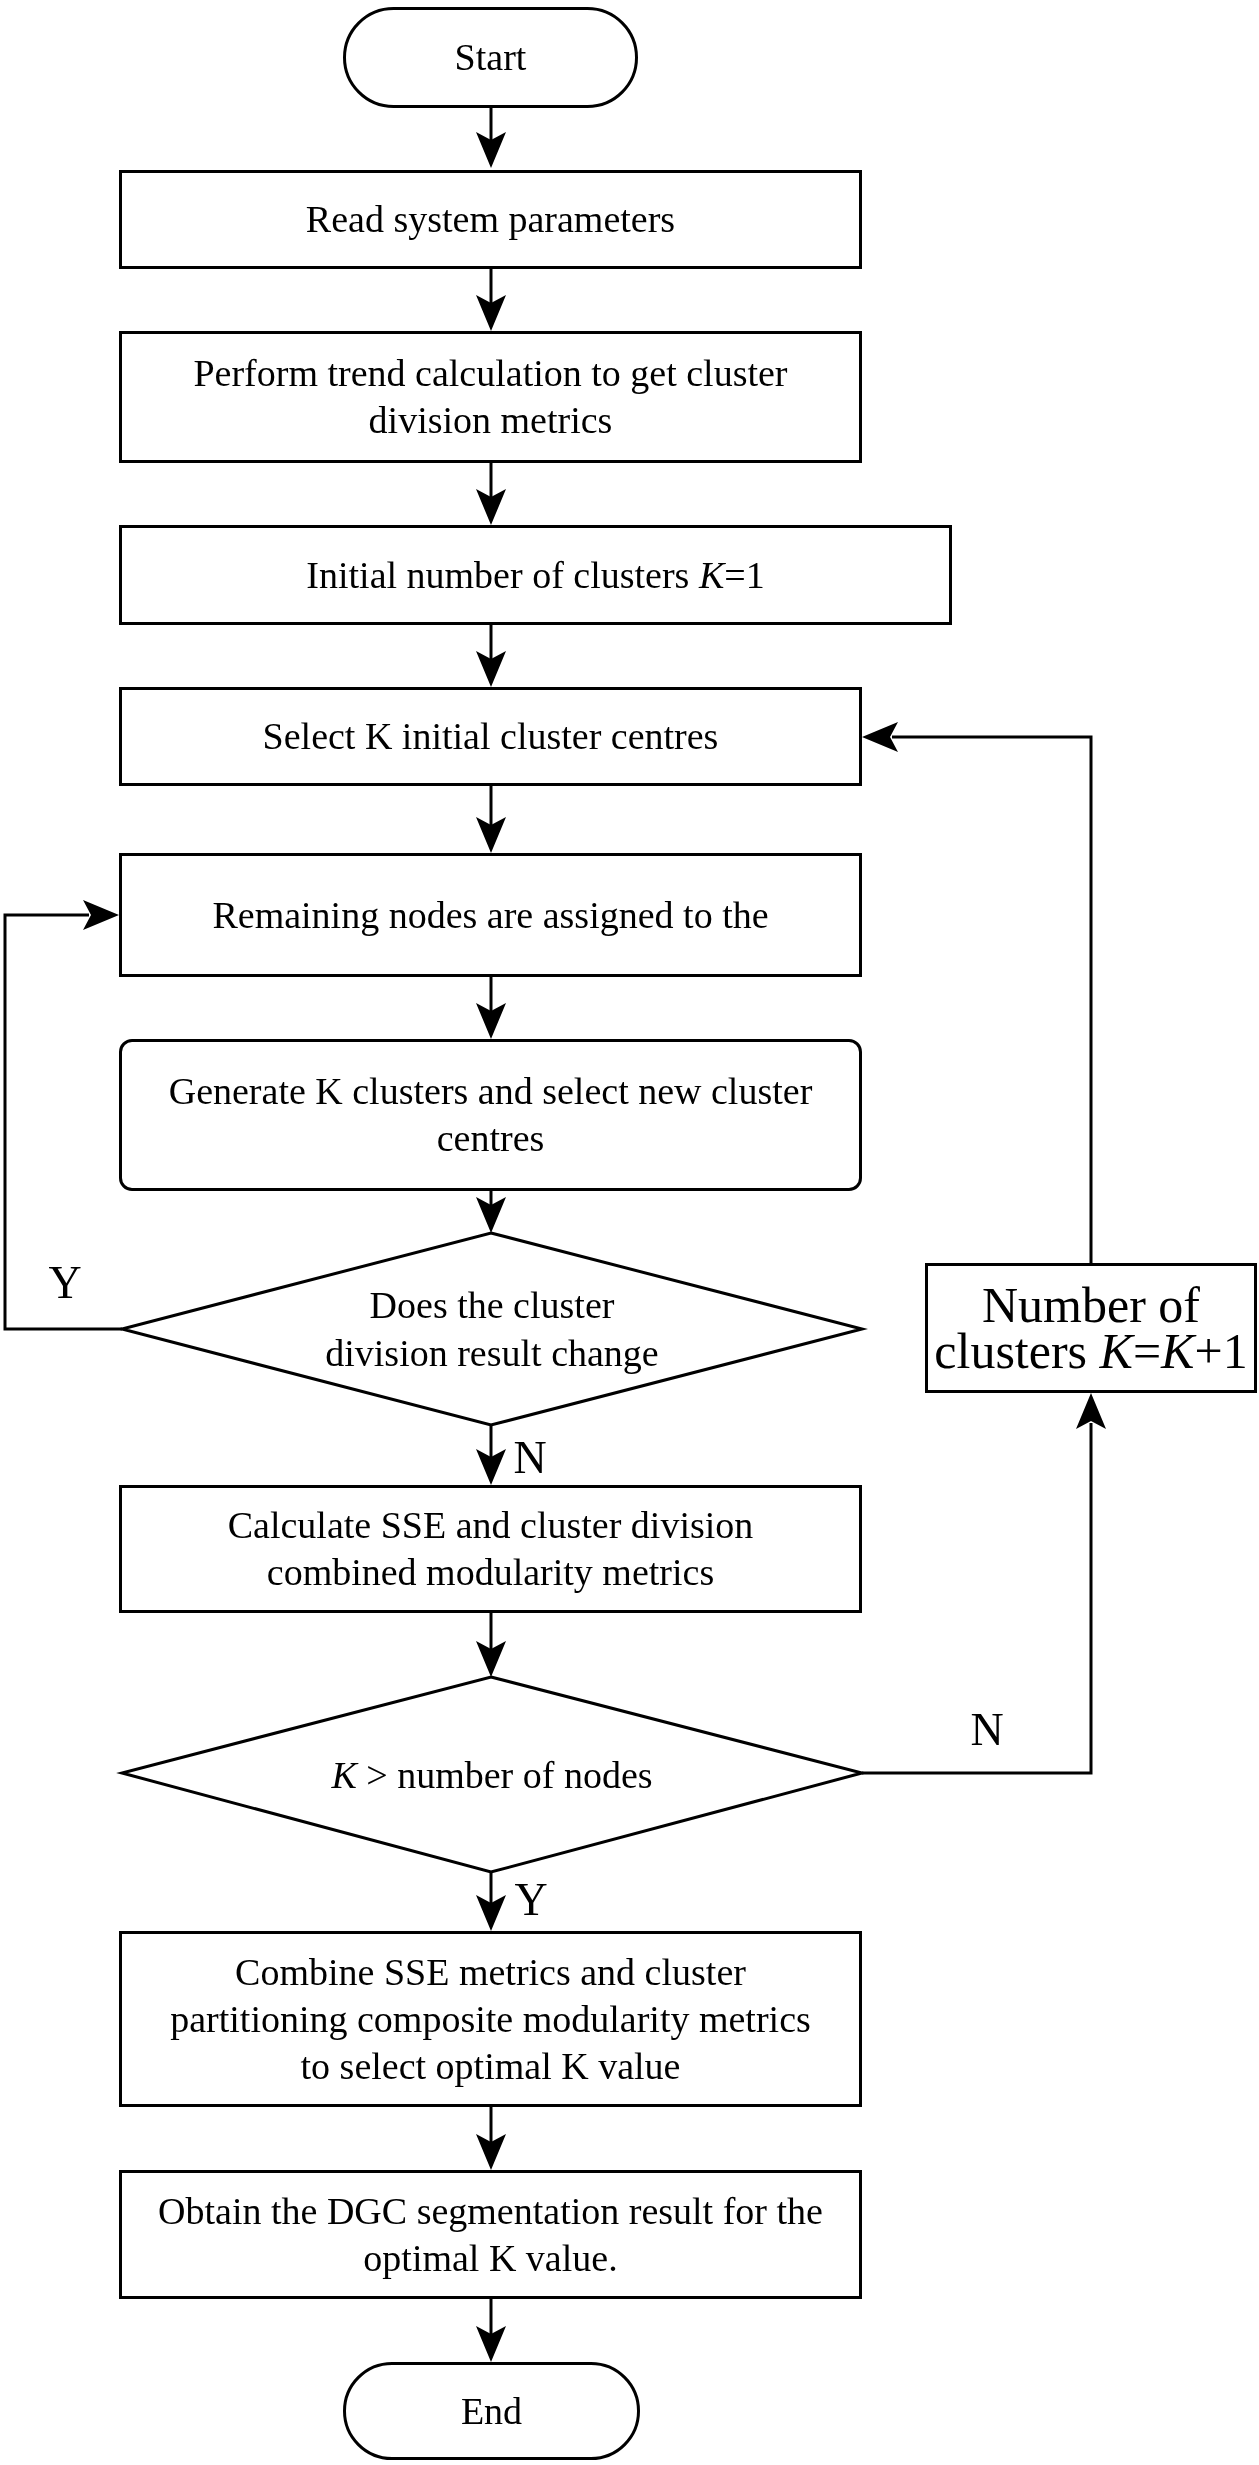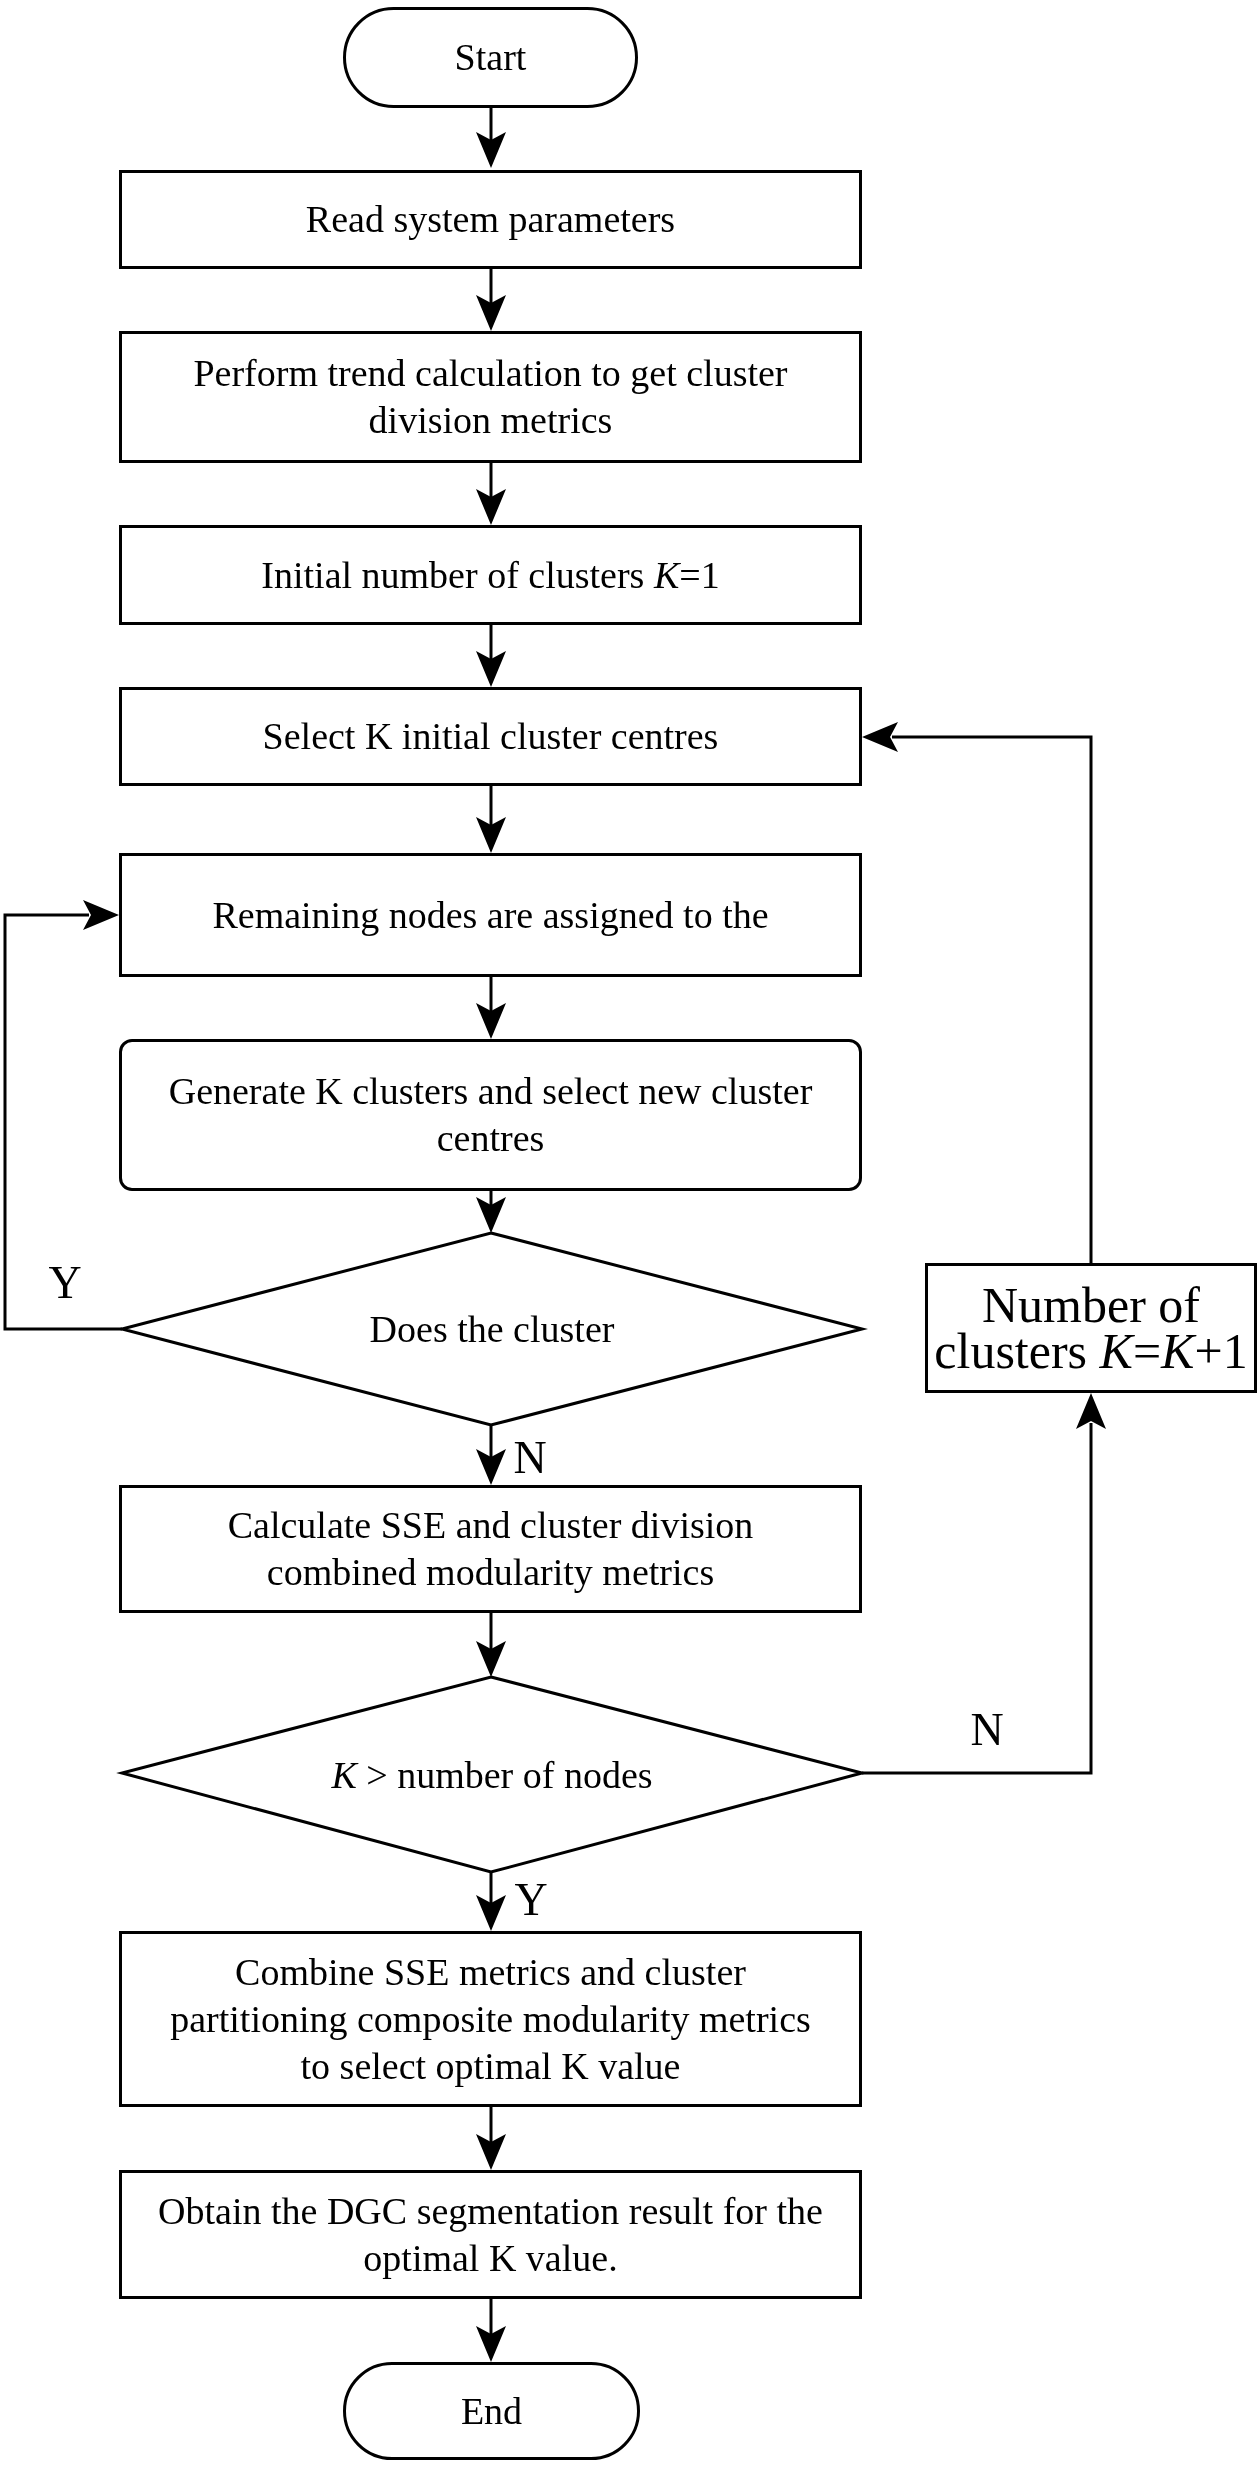--- a/index.html
+++ b/index.html
@@ -87,39 +87,40 @@
 
   <div class="node" style="left:119px;top:170px;width:743px;height:99px;">
     <div class="line">Read system parameters</div>
   </div>
 
   <div class="node" style="left:119px;top:331px;width:743px;height:132px;">
     <div class="line">Perform trend calculation to get cluster</div>
     <div class="line">division metrics</div>
   </div>
 
-  <div class="node" style="left:119px;top:525px;width:743px;height:100px;">
+  <div class="node" style="left:119px;top:525px;width:833px;height:100px;">
     <div class="line"><span>Initial number of clusters </span><span class="k">K</span><span>=1</span></div>
   </div>
 
   <div class="node" style="left:119px;top:687px;width:743px;height:99px;">
     <div class="line">Select K initial cluster centres</div>
   </div>
 
   <div class="node" style="left:119px;top:853px;width:743px;height:124px;">
     <div class="line">Remaining nodes are assigned to the</div>
   </div>
 
   <div class="node" style="left:119px;top:1039px;width:743px;height:152px;border-radius:13px;">
     <div class="line">Generate K clusters and select new cluster</div>
     <div class="line">centres</div>
   </div>
 
   <div class="dtext" style="left:122px;top:1233px;width:740px;height:192px;">
     <div class="line">Does the cluster</div>
+    <div class="line">division result change</div>
   </div>
 
   <div class="node" style="left:119px;top:1485px;width:743px;height:128px;">
     <div class="line">Calculate SSE and cluster division</div>
     <div class="line">combined modularity metrics</div>
   </div>
 
   <div class="dtext" style="left:122px;top:1677px;width:740px;height:195px;">
     <div class="line"><span class="k">K</span><span> &gt; number of nodes</span></div>
   </div>

